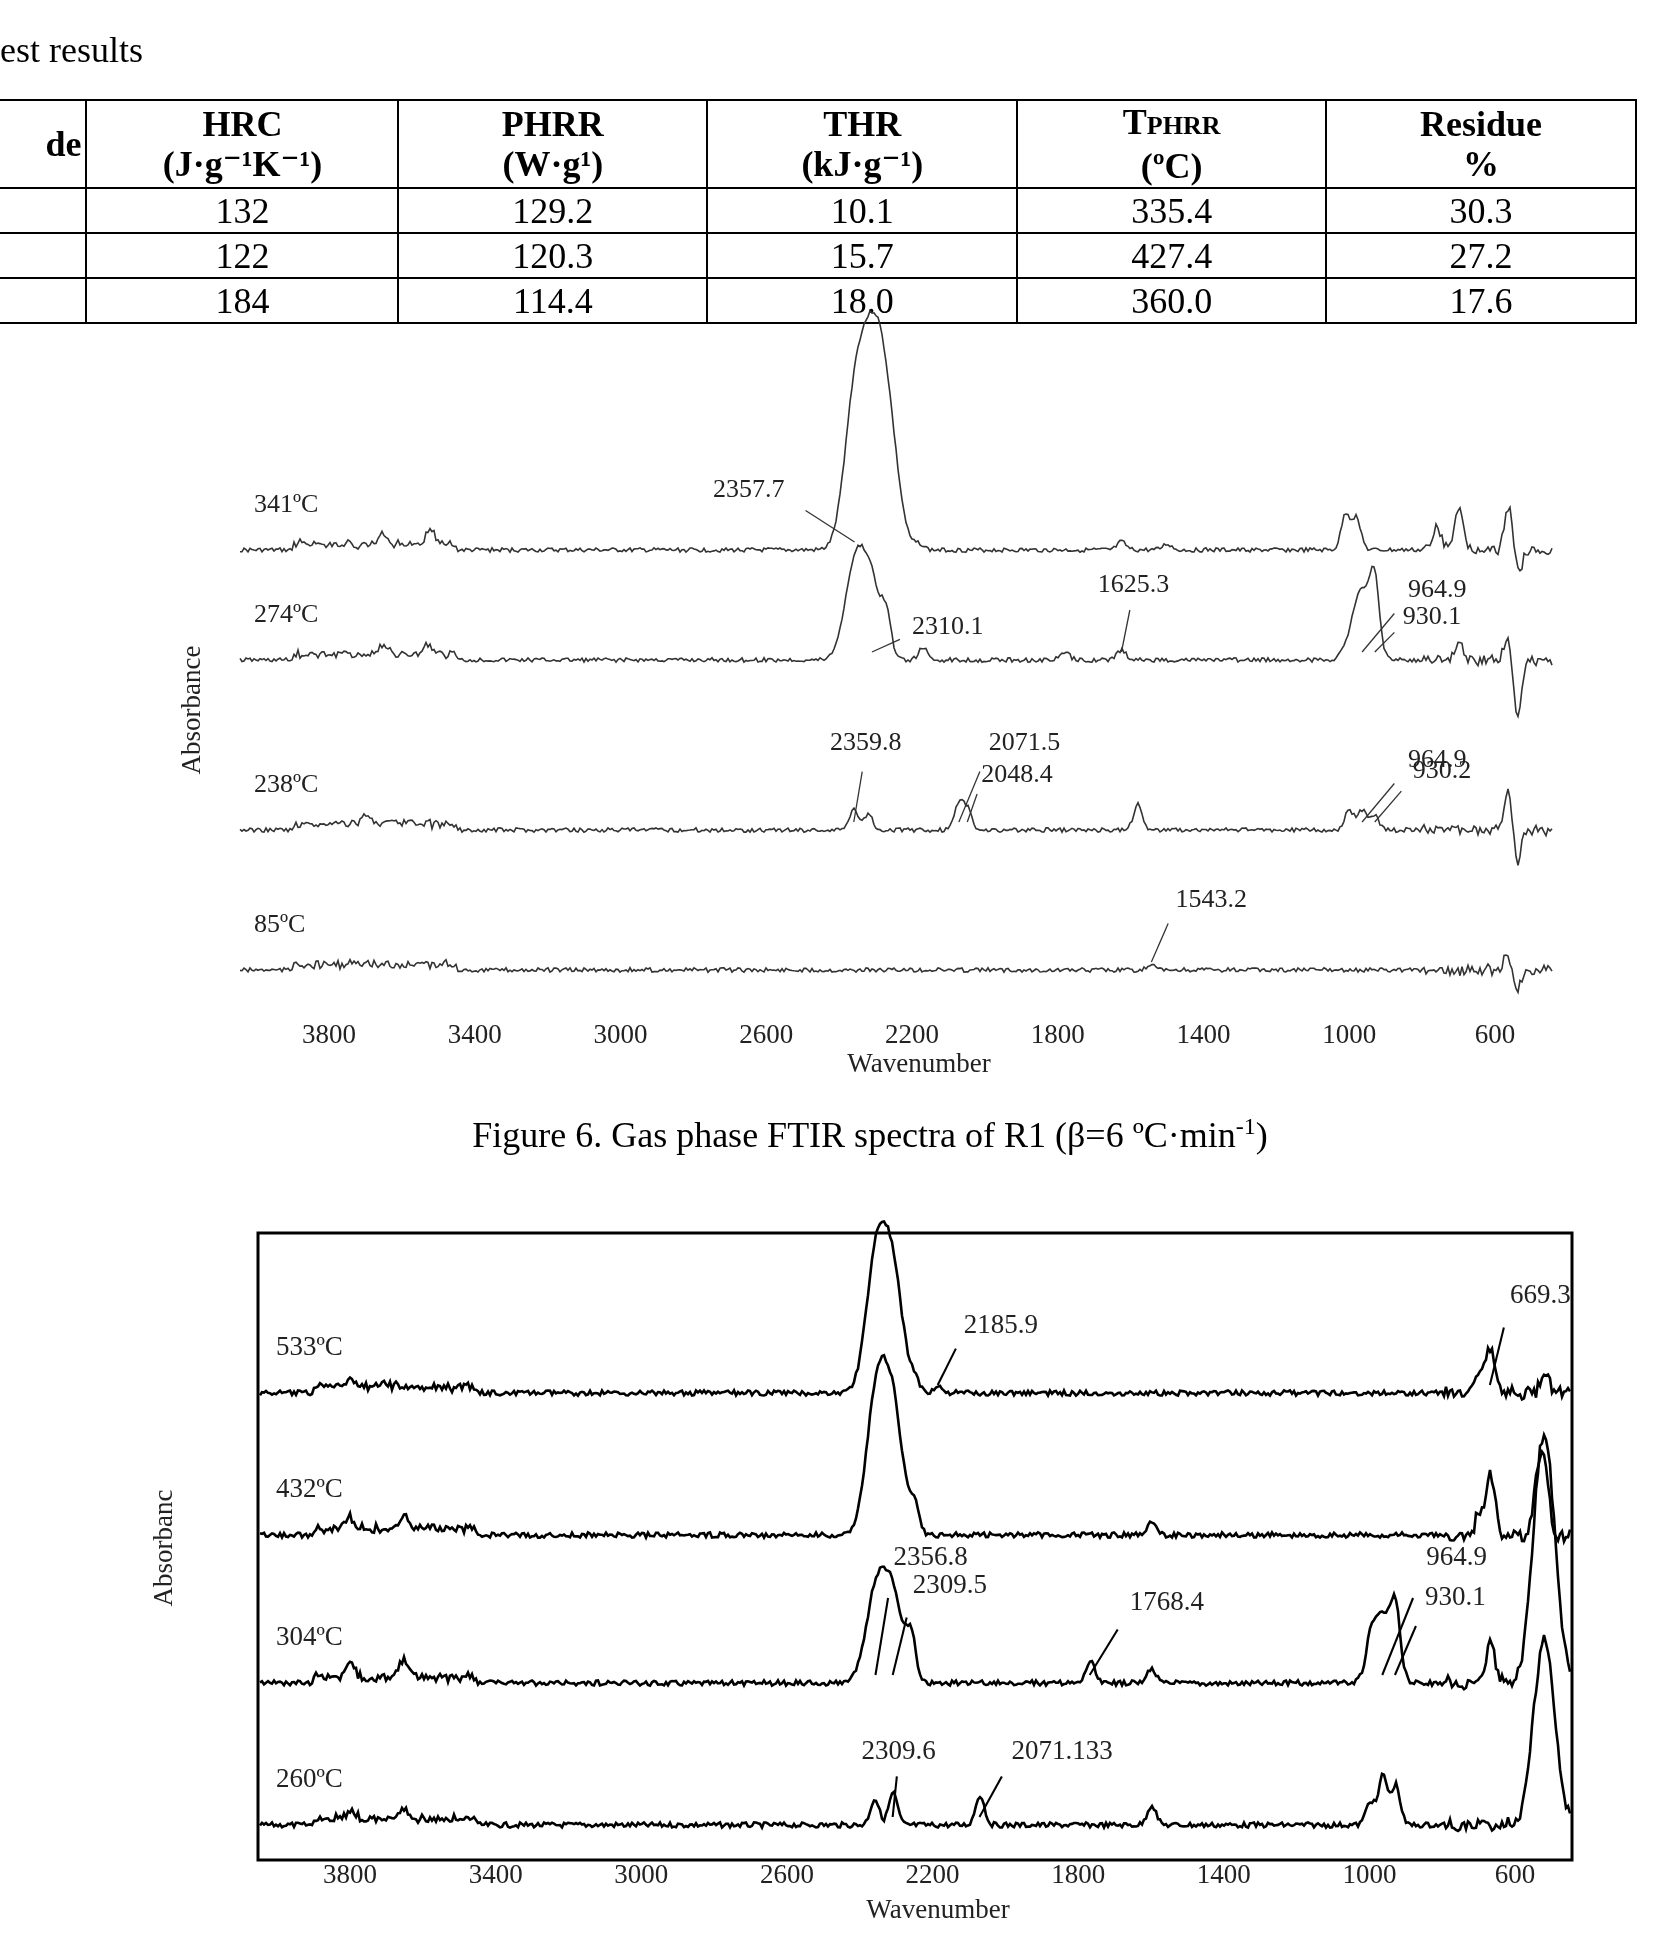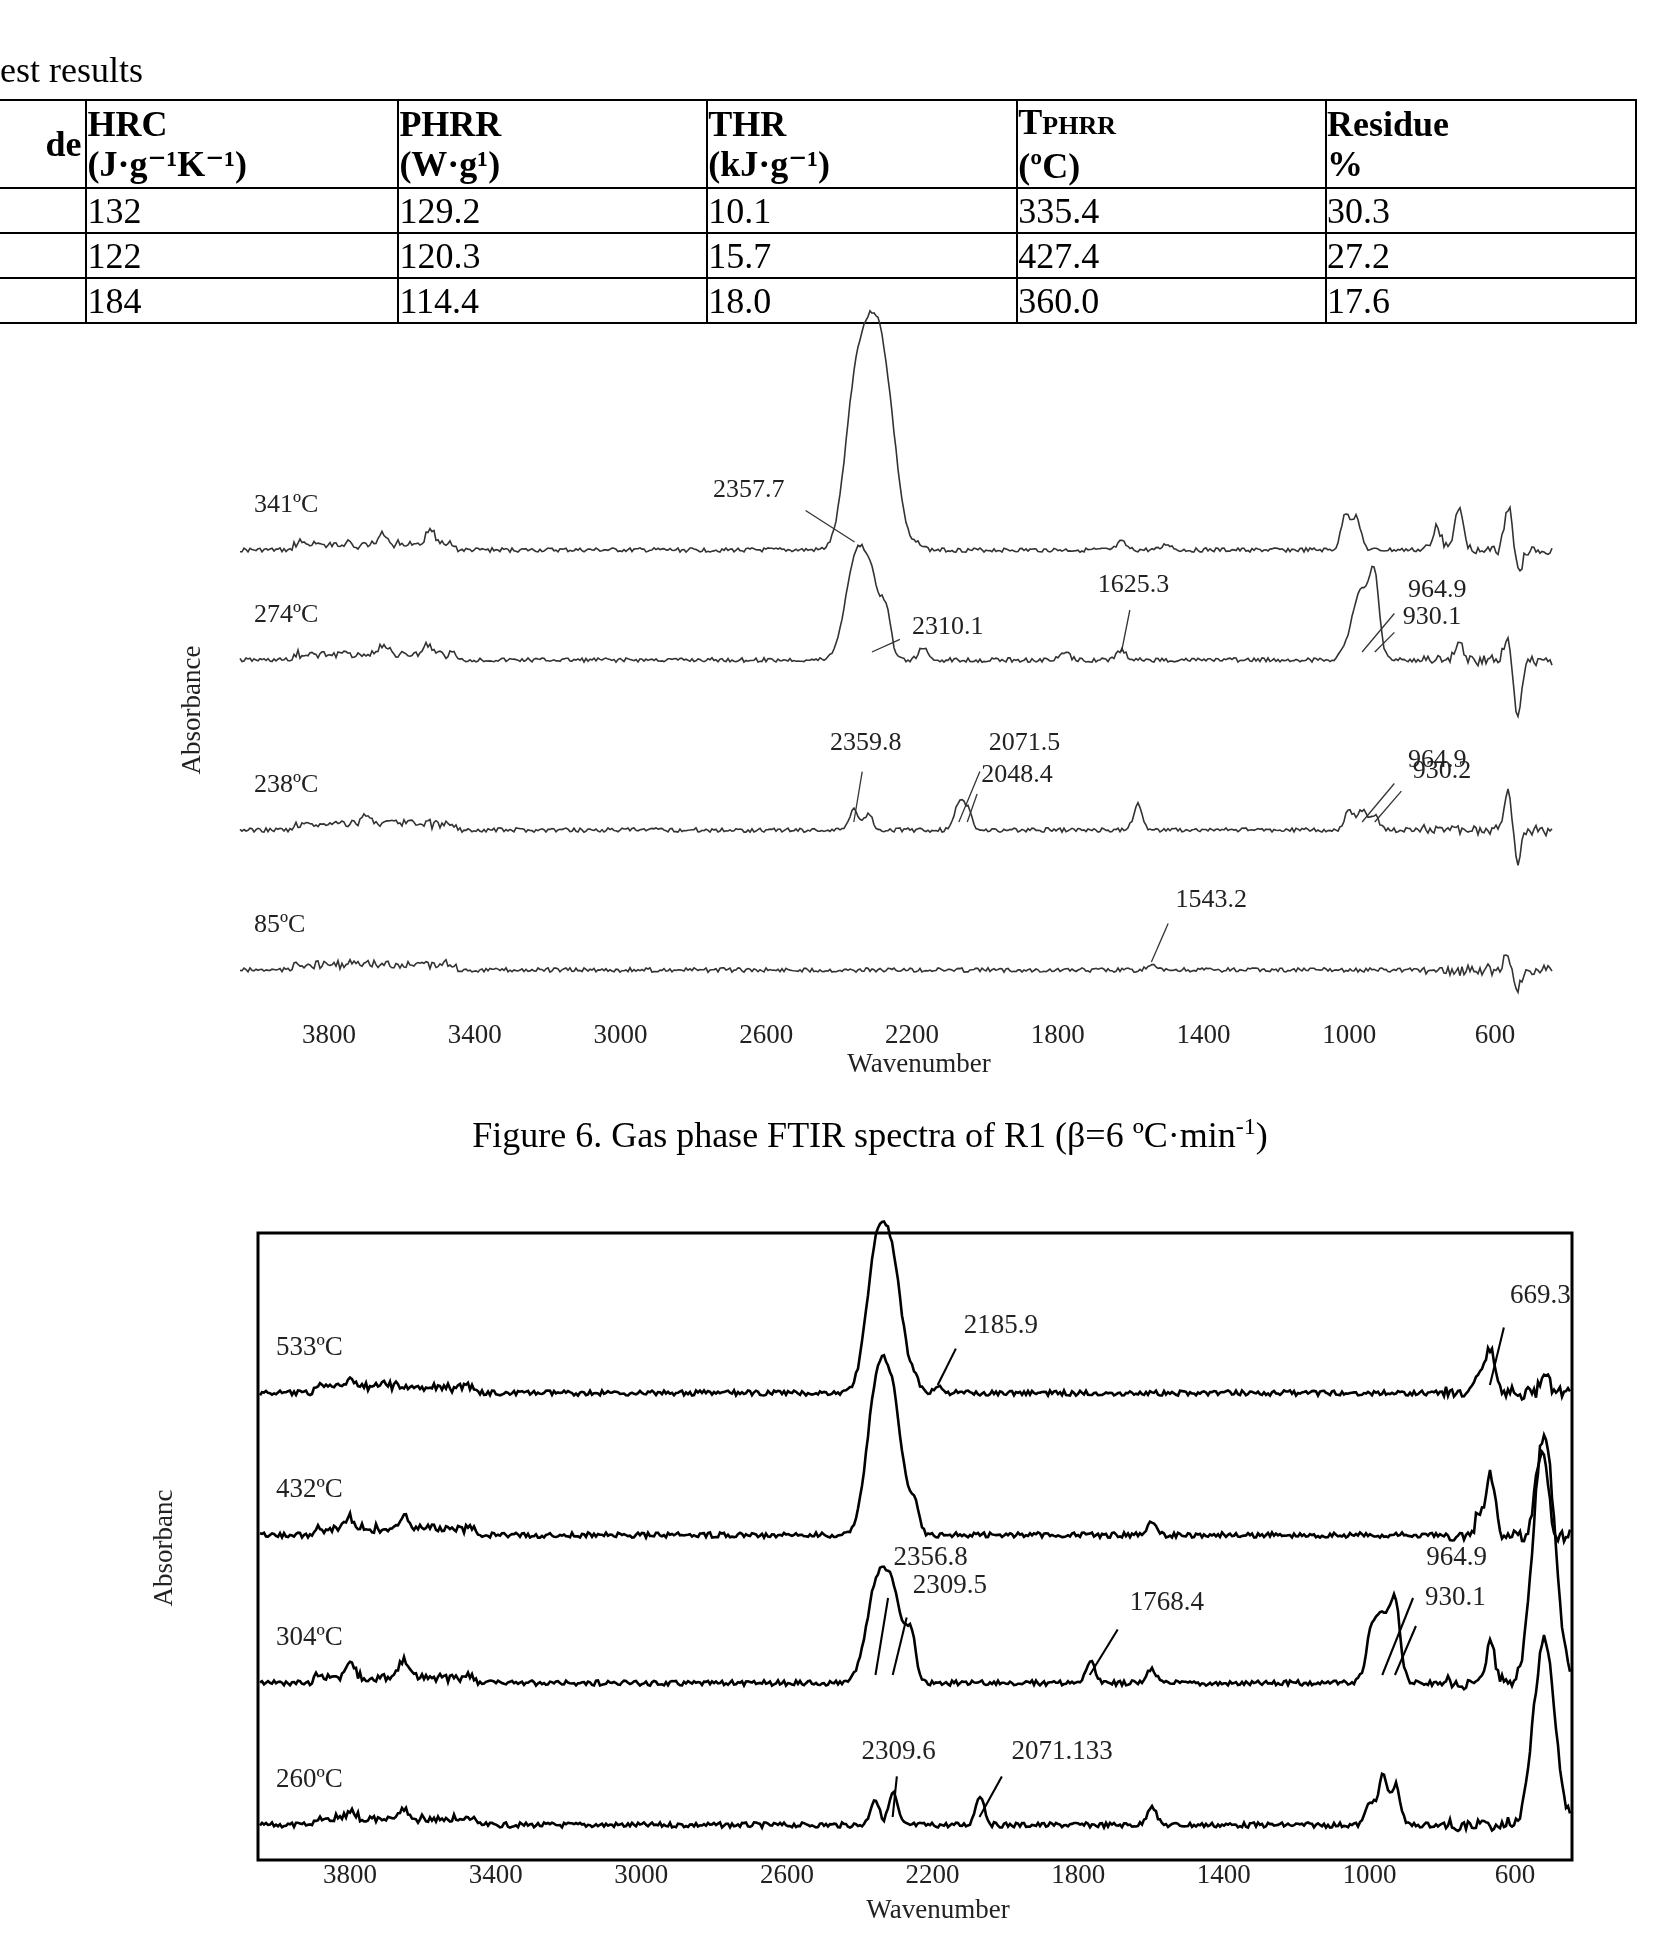--- a/index.html
+++ b/index.html
@@ -1,20 +1,20 @@
 <!DOCTYPE html>
 <html><head>
 <meta charset="utf-8">
 <style>
   html,body{margin:0;padding:0;background:#ffffff;}
   body{width:1677px;height:1939px;position:relative;overflow:hidden;font-family:"Liberation Serif","DejaVu Serif",serif;color:#000;}
   .abs{position:absolute;}
-  .title-frag{left:0;top:30px;font-size:36px;line-height:40px;white-space:nowrap;margin-top:20px;}
+  .title-frag{left:0;top:30px;font-size:36px;line-height:40px;white-space:nowrap;}
   table.res{position:absolute;left:-40px;top:99px;border-collapse:collapse;table-layout:fixed;}
-  table.res td, table.res th{border:2px solid #000;text-align:left;padding:0;font-size:36px;line-height:38px;}
+  table.res td, table.res th{border:2px solid #000;text-align:center;padding:0;font-size:36px;line-height:38px;}
   table.res th{font-weight:bold;height:86px;vertical-align:middle;line-height:40px;}
   table.res td{height:43px;font-weight:normal;border-radius:20px;}
   table.res tr:first-child th{border-top:2px solid #000;}
   .sub{font-size:24px;vertical-align:super;line-height:0;}
   .small-caps{font-size:26px;}
   .caption{left:0;width:1740px;top:1113px;text-align:center;font-size:36px;line-height:44px;white-space:nowrap;}
   .caption b{font-weight:normal;}
   svg text{font-family:"Liberation Serif","DejaVu Serif",serif;}
 </style>
 </head>

